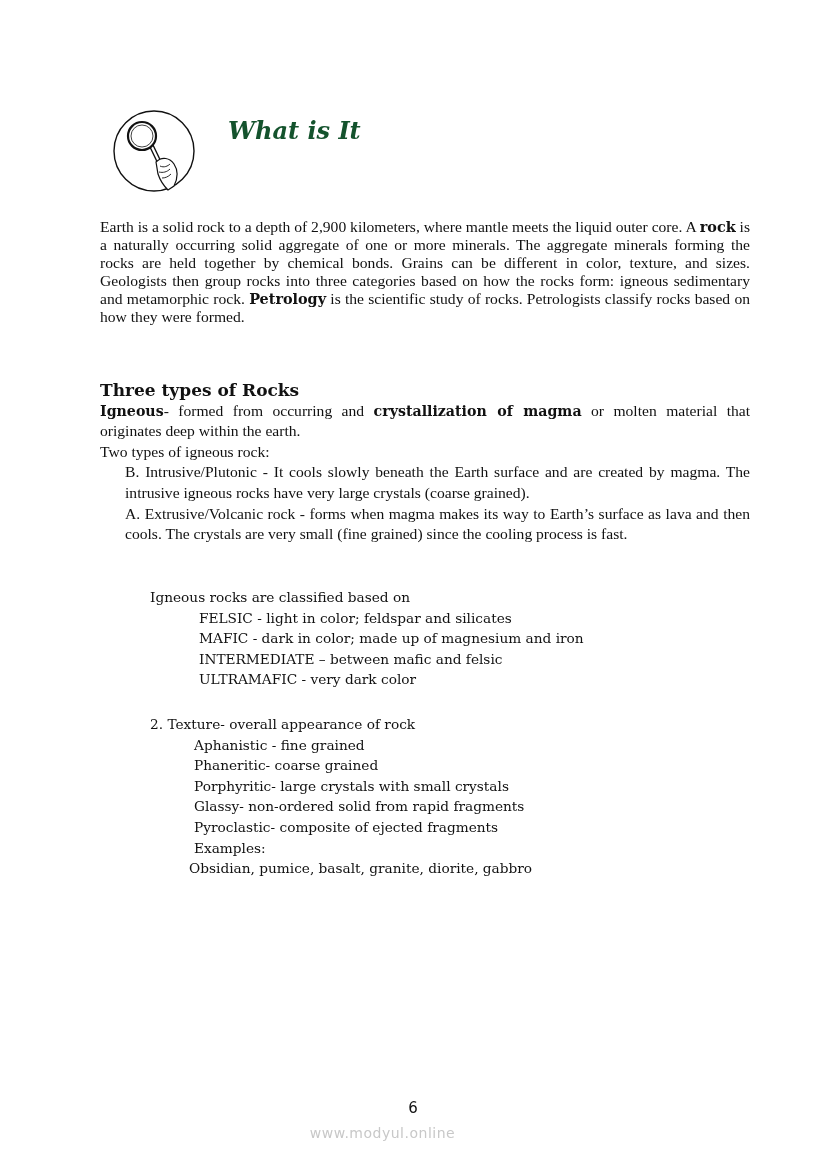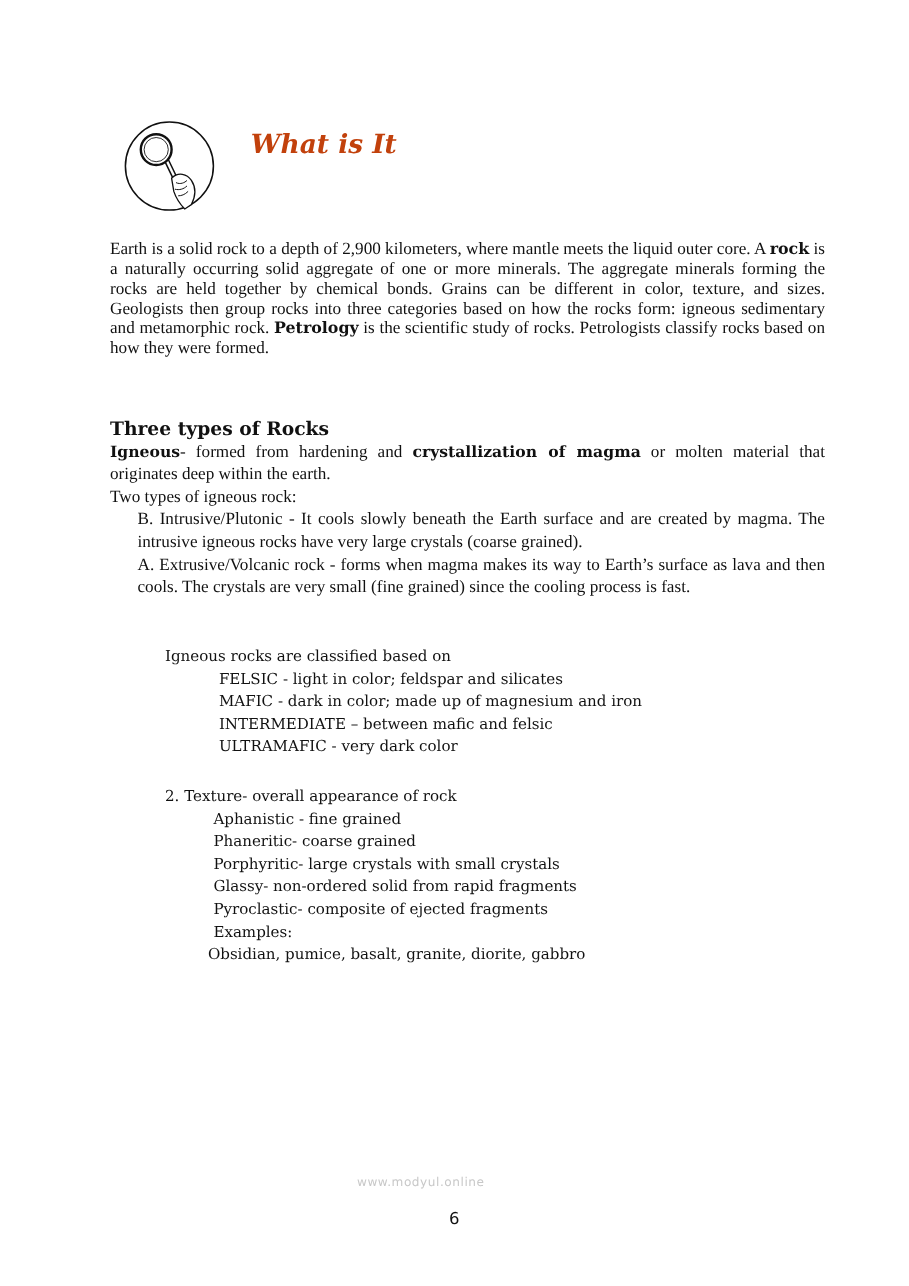--- a/index.html
+++ b/index.html
@@ -1,52 +1,52 @@
 <!DOCTYPE html>
 <html><head>
 <meta charset="utf-8">
 <style>
   html, body { margin:0; padding:0; background:#ffffff; }
   body { width:826px; height:1169px; position:relative; overflow:hidden; color:#111; }
   .icon { position:absolute; left:112px; top:106px; width:84px; height:90px; }
-  .title { position:absolute; left:228px; top:116px; font-family:"DejaVu Serif", serif; font-weight:bold; font-style:italic; font-size:24px; color:#c2410c; margin:0; }
+  .title { position:absolute; left:228px; top:116px; font-family:"DejaVu Serif", serif; font-weight:bold; font-style:italic; font-size:24px; color:#14532d; margin:0; }
   .para { position:absolute; left:100px; width:650px; top:218px; font-family:"Liberation Serif", serif; font-size:15.6px; line-height:18px; text-align:justify; margin:0; }
   .para b { font-family:"DejaVu Serif", serif; font-size:14.4px; }
   .sec { position:absolute; left:100px; top:380px; width:650px; font-family:"Liberation Serif", serif; font-size:15.6px; line-height:20.6px; }
   .sec .h { font-family:"DejaVu Serif", serif; font-weight:bold; font-size:17px; }
   .sec .bd { font-family:"DejaVu Serif", serif; font-weight:bold; font-size:14.2px; }
   .ind { padding-left:25px; text-align:justify; }
   .list { position:absolute; left:150px; top:563px; font-family:"DejaVu Serif", serif; font-size:13.7px; line-height:20.6px; color:#111; }
   .l1 { padding-left:0;margin-top:24px; }
   .l2 { padding-left:49px; }
   .l3 { padding-left:44px; }
   .l4 { padding-left:39px; }
   .pnum { position:absolute; left:0; width:826px; top:1099px; text-align:center; font-family:"DejaVu Sans", sans-serif; font-size:15px; color:#111; }
-  .wm { position:absolute; left:0; width:765px; top:1068px; text-align:center; font-family:"DejaVu Sans", sans-serif; font-size:11px; color:#c8c8c8; letter-spacing:0.5px; }
+  .wm { position:absolute; left:0; width:765px; top:1125px; text-align:center; font-family:"DejaVu Sans", sans-serif; font-size:14px; color:#c8c8c8; letter-spacing:0.5px; }
   .line { display:block; white-space:nowrap; }
 </style>
 </head>
 <body>
 
 <svg class="icon" viewBox="0 0 84 90">
   <circle cx="42" cy="45" r="40" fill="none" stroke="#111" stroke-width="1.4"></circle>
   <circle cx="30" cy="30" r="14" fill="none" stroke="#111" stroke-width="2.2"></circle>
   <circle cx="30" cy="30" r="11" fill="none" stroke="#111" stroke-width="0.8"></circle>
   <path d="M38 41 L50 66 M41 39 L53 64" stroke="#111" stroke-width="1.4" fill="none"></path>
   <path d="M44 56 C50 50 58 52 62 58 C66 64 66 72 62 80 L56 84 C52 80 48 74 46 68 Z" fill="#fff" stroke="#111" stroke-width="1.2"></path>
   <path d="M48 60 C52 62 56 60 58 58 M47 66 C51 67 55 66 58 63 M50 72 C53 72 56 71 59 68" fill="none" stroke="#111" stroke-width="0.9"></path>
 </svg>
 
 <h1 class="title">What is It</h1>
 
 <p class="para"><span>Earth is a solid rock to a depth of 2,900 kilometers, where mantle meets the liquid outer core. A </span><b>rock</b><span> is a naturally occurring solid aggregate of one or more minerals. The aggregate minerals forming the rocks are held together by chemical bonds. Grains can be different in color, texture, and sizes. Geologists then group rocks into three categories based on how the rocks form: igneous sedimentary and metamorphic rock. </span><b>Petrology</b><span> is the scientific study of rocks.  Petrologists   classify rocks based on how they were formed.</span></p>
 
 <div class="sec">
   <div class="h">Three types of Rocks</div>
-  <div style="text-align:justify;"><span class="bd">Igneous</span><span>- formed from hardening and </span><span class="bd">crystallization of magma</span><span> or molten material that originates deep within the earth.</span></div>
+  <div style="text-align:justify;"><span class="bd">Igneous</span><span>- formed from occurring and </span><span class="bd">crystallization of magma</span><span> or molten material that originates deep within the earth.</span></div>
   <div>Two types of igneous rock:</div>
   <div class="ind">B. Intrusive/Plutonic - It cools slowly beneath the Earth surface and are created by magma. The intrusive igneous rocks have very large crystals (coarse grained).</div>
   <div class="ind">A. Extrusive/Volcanic rock - forms when magma makes its way to Earth’s surface as lava and then cools. The crystals are very small (fine grained) since the cooling process is fast.</div>
 </div>
 
 <div class="list">
   <span class="line l1">Igneous rocks are classified based on</span>
   <span class="line l2">FELSIC - light in color; feldspar and silicates</span>
   <span class="line l2">MAFIC - dark in color; made up of magnesium and iron</span>
   <span class="line l2">INTERMEDIATE – between mafic and felsic</span>

